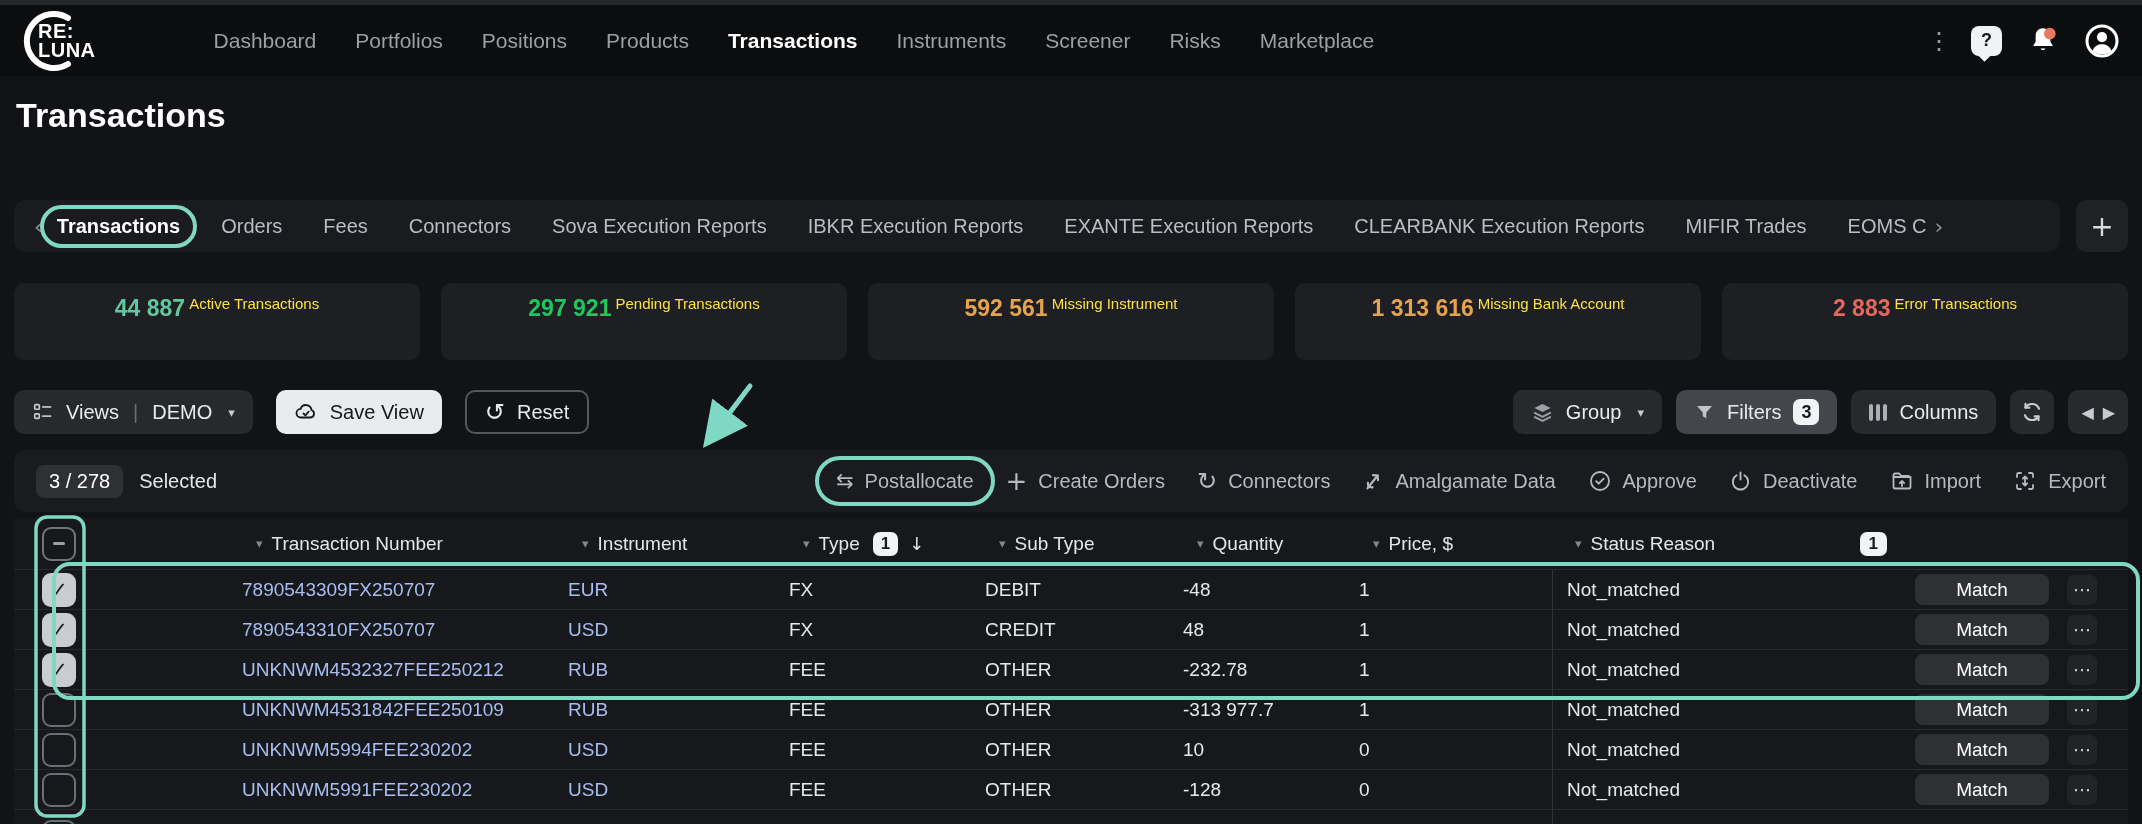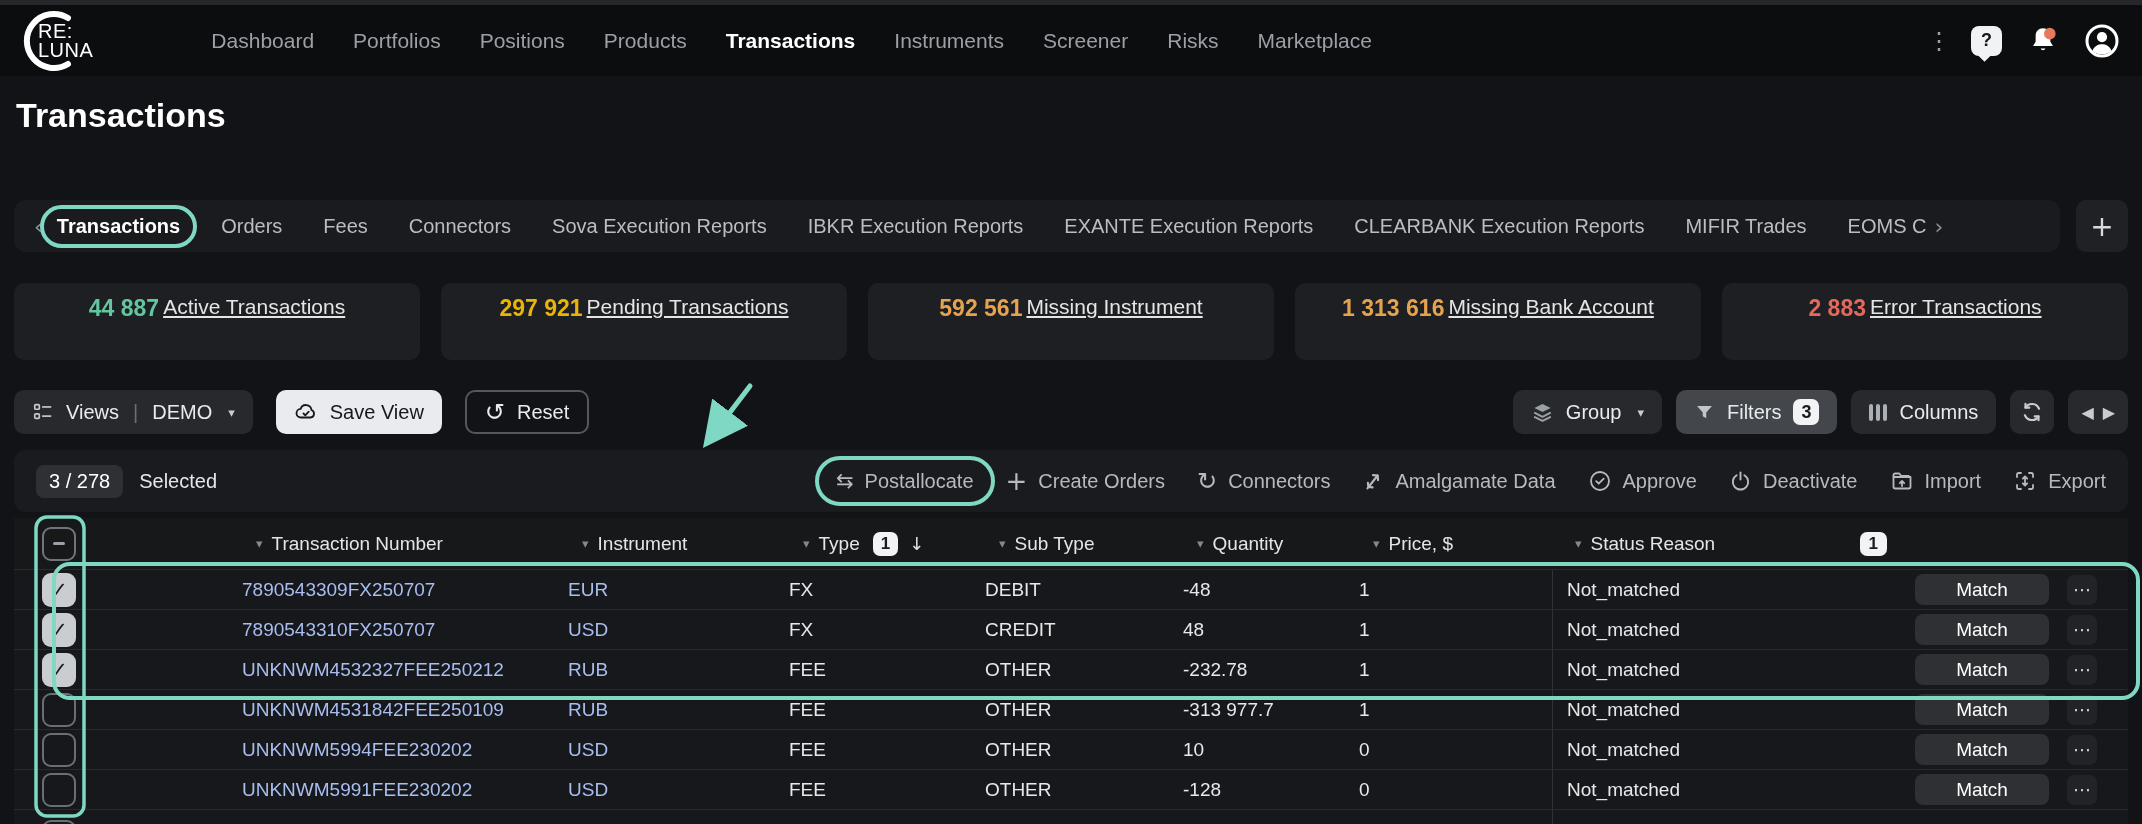--- a/index.html
+++ b/index.html
@@ -15,21 +15,21 @@
   
   .top-strip { height:5px; background:#26272a; }
 
   
   .topnav {
     height:71px; background:#0c0d0f;
     display:flex; align-items:center; padding:0 22px;
   }
   .logo { display:flex; align-items:center; cursor:pointer; }
   .logo svg { display:block; }
-  .logo-text { margin-left:-46px; line-height:0.95; font-weight:400; font-size:20px; letter-spacing:0.5px; color:#fff; }
+  .logo-text { margin-left:-46px; line-height:0.95; font-weight:700; font-size:20px; letter-spacing:0.5px; color:#fff; }
   .nav-items { display:flex; align-items:center; gap:39px; margin-left:118px; }
   .nav-item { font-size:21px; color:#9aa0a6; cursor:pointer; white-space:nowrap; }
   .nav-item.active { color:#ffffff; font-weight:700; }
   .nav-right { margin-left:auto; display:flex; align-items:center; gap:24px; }
   .kebab { font-size:24px; color:#9aa0a6; width:20px; text-align:center; cursor:pointer; }
   .help-bubble {
     position:relative; width:31px; height:30px; background:#f1f2f4; border-radius:8px;
     display:flex; align-items:center; justify-content:center;
     font-weight:700; font-size:18px; color:#131416; cursor:pointer;
   }
@@ -62,21 +62,21 @@
     font-size:28px; color:#d6d9dd; cursor:pointer;
   }
 
   
   .stats { display:flex; gap:21px; margin:31px 14px 0 14px; height:77px; }
   .card {
     flex:1; background:#1d1f22; border-radius:10px; padding:12px 24px;
     display:flex; flex-direction:row; justify-content:center; gap:4px;
   }
   .card-value { font-size:23px; font-weight:700; }
-  .card-label { font-size:21px; color:#e5e5e5;text-decoration:underline; }
+  .card-label { font-size:15px; color:#fde047; }
 
   
   .toolbar { display:flex; align-items:center; margin:30px 14px 0 14px; height:44px; gap:23px; }
   .btn {
     height:44px; border-radius:10px; background:#28292d; color:#e8eaed;
     display:flex; align-items:center; gap:12px; padding:0 18px;
     font-size:20px; cursor:pointer; white-space:nowrap;
   }
   .btn .caret { font-size:13px; color:#c8ccd1; margin-left:4px; }
   .btn-light { background:#e9ebee; color:#17181a; }
@@ -223,21 +223,21 @@
       <span class="glyph">+</span>
     </div>
   </div>
 
   <div class="stats">
     <div class="card">
       <div class="card-value" style="color: rgb(98, 199, 158);">44 887</div>
       <div class="card-label">Active Transactions</div>
     </div>
     <div class="card">
-      <div class="card-value" style="color: #eab308;">297 921</div>
+      <div class="card-value" style="color: #22c55e;">297 921</div>
       <div class="card-label">Pending Transactions</div>
     </div>
     <div class="card">
       <div class="card-value" style="color: rgb(229, 163, 79);">592 561</div>
       <div class="card-label">Missing Instrument</div>
     </div>
     <div class="card">
       <div class="card-value" style="color: rgb(229, 163, 79);">1 313 616</div>
       <div class="card-label">Missing Bank Account</div>
     </div>

